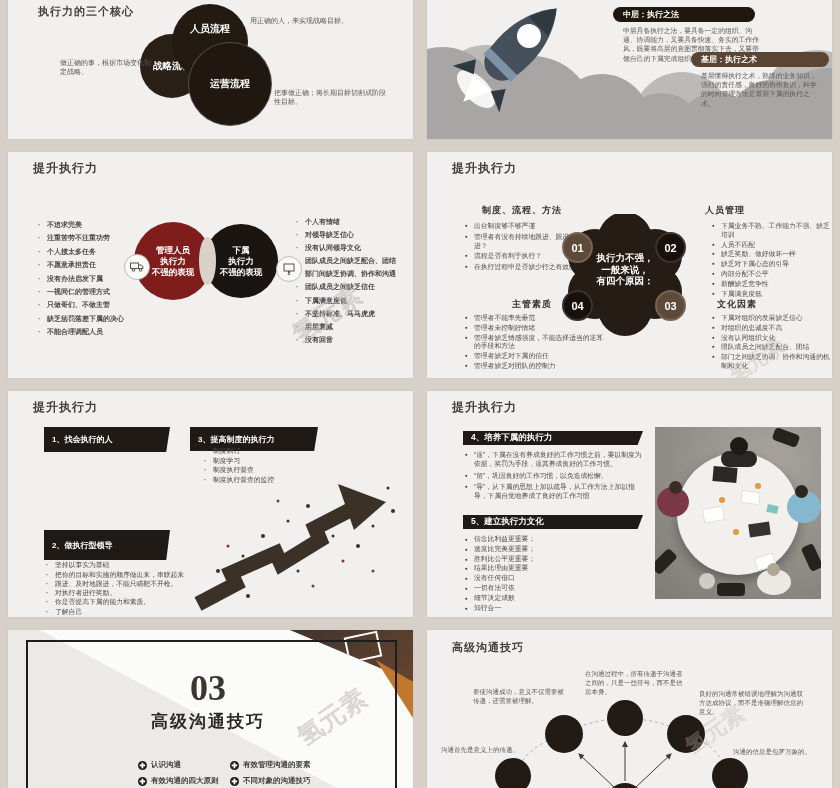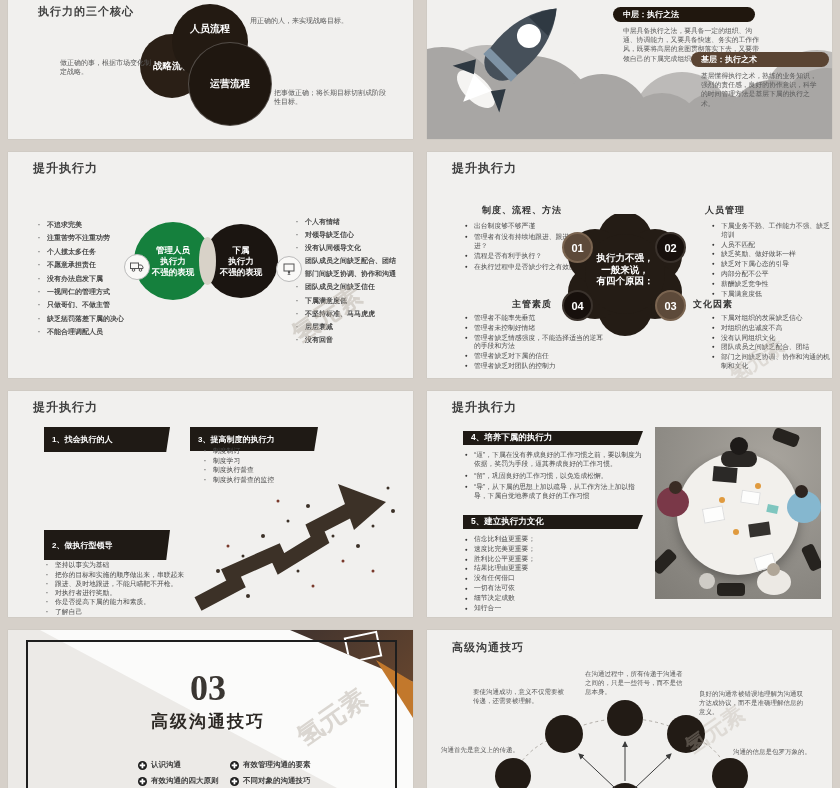--- a/index.html
+++ b/index.html
@@ -103,21 +103,21 @@
       <li>对领导缺乏信心</li>
       <li>没有认同领导文化</li>
       <li>团队成员之间缺乏配合、团结</li>
       <li>部门间缺乏协调、协作和沟通</li>
       <li>团队成员之间缺乏信任</li>
       <li>下属满意度低</li>
       <li>不坚持标准、马马虎虎</li>
       <li>层层衰减</li>
       <li>没有回音</li>
     </ul>
-  <div class="circle" style="left:126px;top:70px;width:78px;height:78px;background:#15803d;">
+  <div class="circle" style="left:126px;top:70px;width:78px;height:78px;background:#7f1d1d;">
     <span style="font-size:8.5px;font-weight:bold;line-height:11px;">管理人员</span>
     <span style="font-size:8.5px;font-weight:bold;line-height:11px;">执行力</span>
     <span style="font-size:8.5px;font-weight:bold;line-height:11px;">不强的表现</span>
   </div>
   <div class="circle" style="left:196px;top:72px;width:74px;height:74px;background:#1b1511;">
     <span style="font-size:8.5px;font-weight:bold;line-height:11px;">下属</span>
     <span style="font-size:8.5px;font-weight:bold;line-height:11px;">执行力</span>
     <span style="font-size:8.5px;font-weight:bold;line-height:11px;">不强的表现</span>
   </div>
   <div class="abs" style="left:191px;top:85px;width:17px;height:48px;background:#d8d2c8;border-radius:50%;"></div>
@@ -163,21 +163,21 @@
 
   <div class="ghead" style="left:85px;top:146px;">主管素质</div>
   <ul class="disclist" style="position:absolute;left:38px;top:162px;width:140px;font-size:6.8px;line-height:1.3;">
       <li style="margin-bottom:1px;">管理者不能率先垂范</li>
       <li style="margin-bottom:1px;">管理者未控制好情绪</li>
       <li style="margin-bottom:1px;">管理者缺乏情感强度，不能选择适当的逆耳的手段和方法</li>
       <li style="margin-bottom:1px;">管理者缺乏对下属的信任</li>
       <li style="margin-bottom:1px;">管理者缺乏对团队的控制力</li>
     </ul>
 
-  <div class="ghead" style="left:266px;top:146px;text-align:right;">文化因素</div>
+  <div class="ghead" style="left:290px;top:146px;text-align:right;">文化因素</div>
   <ul class="disclist" style="position:absolute;left:285px;top:162px;width:122px;font-size:6.8px;line-height:1.3;">
       <li style="margin-bottom:1px;">下属对组织的发展缺乏信心</li>
       <li style="margin-bottom:1px;">对组织的忠诚度不高</li>
       <li style="margin-bottom:1px;">没有认同组织文化</li>
       <li style="margin-bottom:1px;">团队成员之间缺乏配合、团结</li>
       <li style="margin-bottom:1px;">部门之间缺乏协调、协作和沟通的机制和文化</li>
     </ul>
 
   <svg class="abs" style="left:133px;top:62px;" width="130" height="122" viewBox="0 0 130 122">
     <g fill="#241c15">

